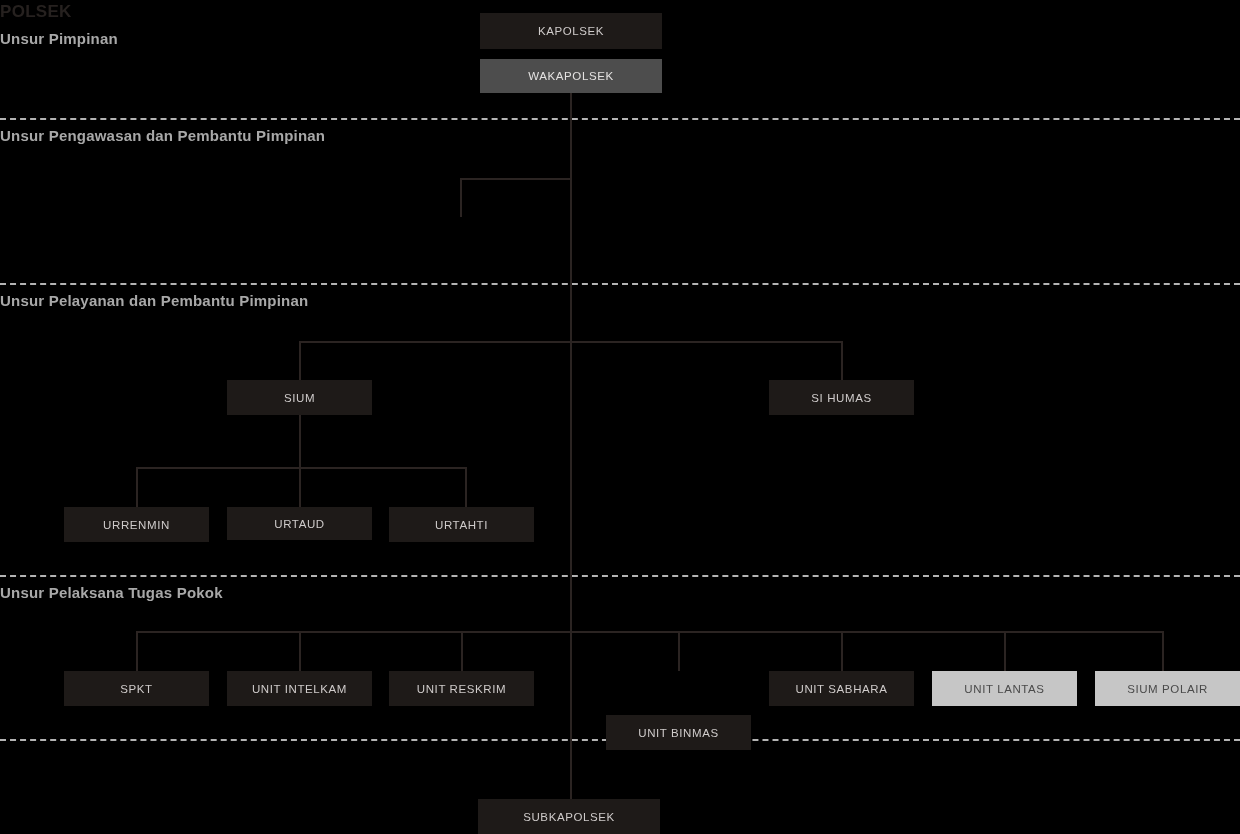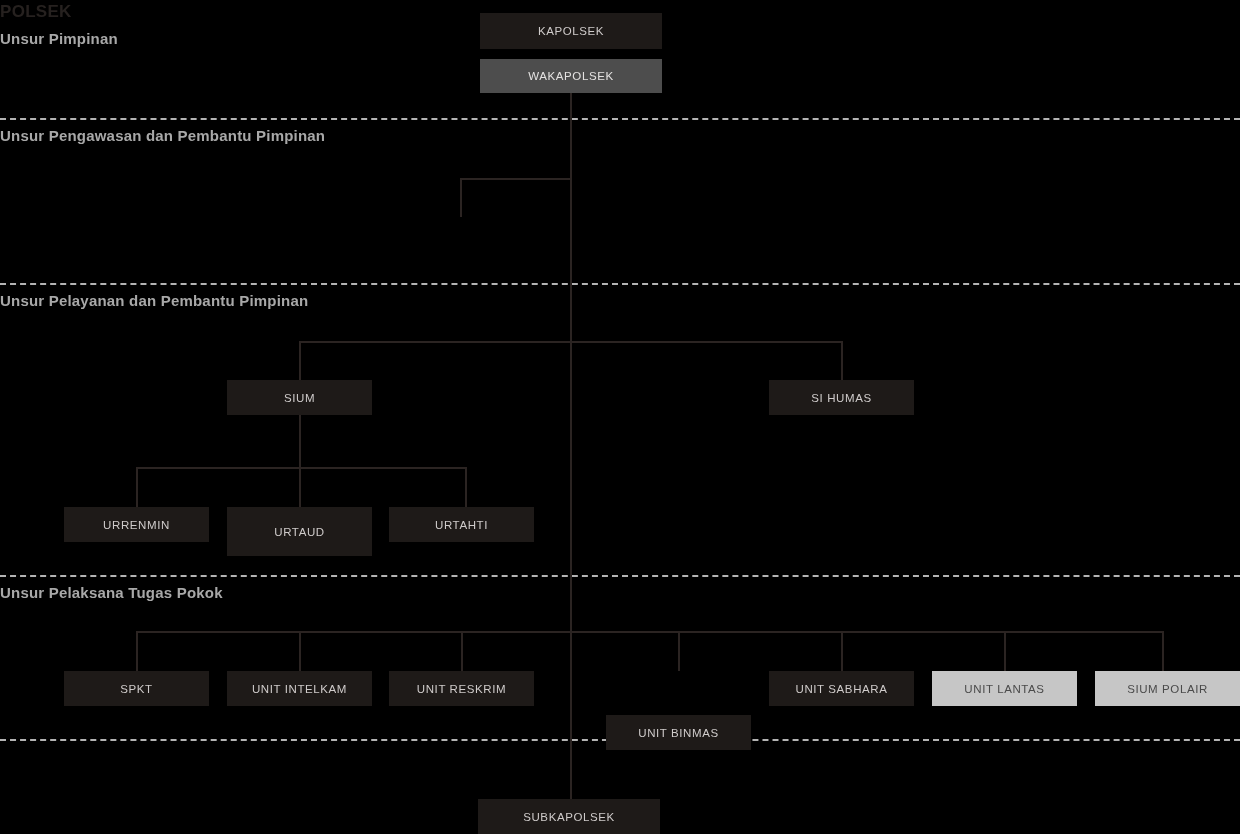--- a/index.html
+++ b/index.html
@@ -135,21 +135,21 @@
   <div class="vline" style="left:299px; top:415px; height:52px;"></div>
 
   <div class="hline" style="left:136px; top:467px; width:330px;"></div>
   <div class="vline" style="left:136px; top:467px; height:40px;"></div>
   <div class="vline" style="left:299px; top:467px; height:40px;"></div>
   <div class="vline" style="left:465px; top:467px; height:40px;"></div>
 
   <div class="node dark" style="left:64px;  top:507px; width:145px; height:35px;">
     <span>URRENMIN</span>
   </div>
-  <div class="node dark" style="left:227px; top:507px; width:145px; height:49px;justify-content:center;">
+  <div class="node dark" style="left:227px; top:507px; width:145px; height:33px;justify-content:center;">
     <span>URTAUD</span>
   </div>
   <div class="node dark" style="left:389px; top:507px; width:145px; height:35px;">
     <span>URTAHTI</span>
   </div>
 
   <div class="hline" style="left:136px; top:631px; width:1026px;"></div>
 
   <div class="vline" style="left:136px;  top:631px; height:40px;"></div>
   <div class="vline" style="left:299px;  top:631px; height:40px;"></div>

